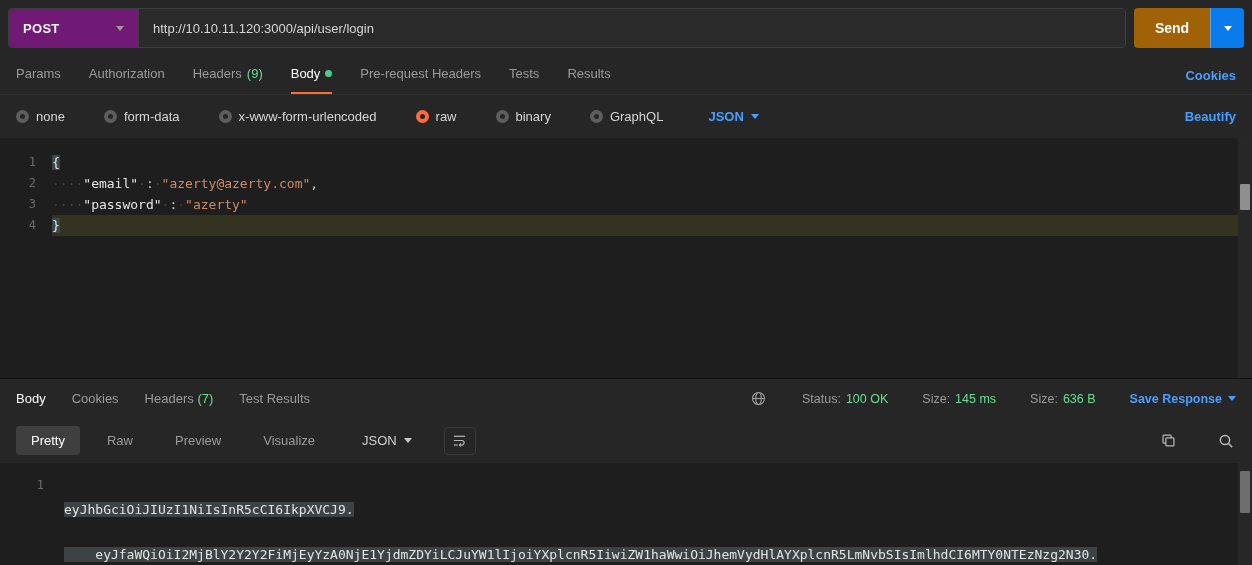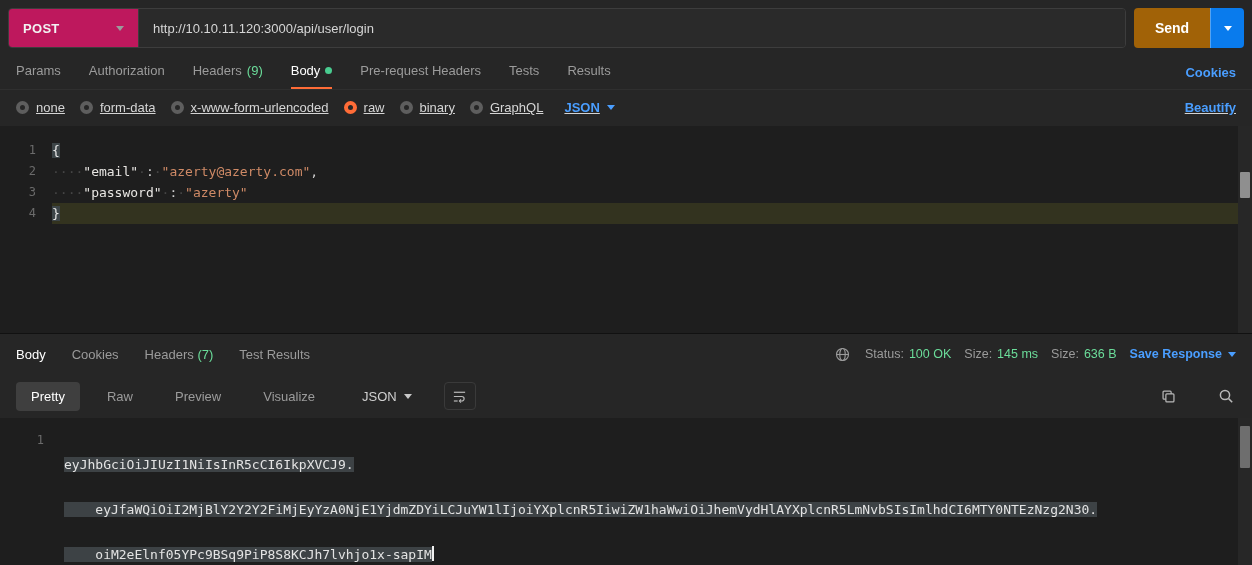--- a/index.html
+++ b/index.html
@@ -8,41 +8,41 @@
     width:1252px; height:565px; overflow:hidden;
     background:#262626; color:#d4d4d4;
     font-family:"Liberation Sans", sans-serif;
     font-size:13px;
   }
   .app { display:flex; flex-direction:column; width:1252px; height:565px; }
 
   
   .request-bar { height:56px; display:flex; align-items:center; padding:8px; gap:8px; background:#262626; }
   .url-group { flex:1; display:flex; height:40px; border:1px solid #3d3d3d; border-radius:4px; overflow:hidden; background:#2a2a2a; }
-  .method-select { width:130px; display:flex; align-items:center; justify-content:space-between; padding:0 14px; background:#be185d; border-right:1px solid #3d3d3d; cursor:pointer; }
+  .method-select { width:130px; display:flex; align-items:center; justify-content:space-between; padding:0 14px; background:#701a75; border-right:1px solid #3d3d3d; cursor:pointer; }
   .method-select .method { font-weight:700; color:#f2f2f2; letter-spacing:.3px; }
   .url-input { flex:1; background:#2a2a2a; border:none; outline:none; color:#d6d6d6; font-size:13px; padding:0 14px; font-family:"Liberation Sans", sans-serif; }
   .send-group { display:flex; height:40px; border-radius:4px; overflow:hidden; }
   .send-btn { width:76px; background:#a16207; color:#fff; border:none; font-weight:700; font-size:14px; cursor:pointer; font-family:"Liberation Sans", sans-serif; }
   .send-caret { width:34px; background:#097bed; border:none; border-left:1px solid rgba(255,255,255,.3); cursor:pointer; display:flex; align-items:center; justify-content:center; }
 
   .caret { display:inline-block; width:0; height:0; border-left:4px solid transparent; border-right:4px solid transparent; border-top:5px solid currentColor; }
   .c-gray { color:#9b9b9b; } .c-blue { color:#4a9eff; } .c-white { color:#fff; } .c-light { color:#c8c8c8; }
 
   
   .req-tabs { height:40px; display:flex; align-items:stretch; padding:0 16px; gap:28px; border-bottom:1px solid #2f2f2f; background:#262626; }
   .tab { display:flex; align-items:center; gap:5px; color:#9b9b9b; cursor:pointer; border-bottom:2px solid transparent; padding-bottom:1px; }
   .tab.active { color:#fff; border-bottom-color:#ff6c37; }
   .count { color:#6bdd9a; }
   .green-dot { width:7px; height:7px; border-radius:50%; background:#49cc90; display:inline-block; }
   .spacer { flex:1; }
   .link { color:#4a9eff; font-weight:700; text-decoration:none; cursor:pointer; display:flex; align-items:center; gap:6px; }
 
   
-  .body-type-row { height:44px; display:flex; align-items:center; padding:0 16px; gap:15px; background:#262626;text-decoration:underline; }
+  .body-type-row { height:44px; display:flex; align-items:center; padding:0 16px; gap:39px; background:#262626; }
   .radio-opt { display:flex; align-items:center; cursor:pointer; color:#d6d6d6; }
   .radio { width:13px; height:13px; border-radius:50%; border:4px solid #5e5e5e; background:transparent; display:inline-block; margin-right:7px; }
   .radio-opt.selected .radio { border-color:#ff6c37; }
   .lang-select { display:flex; align-items:center; gap:7px; color:#4a9eff; font-weight:700; cursor:pointer; margin-left:6px; }
 
   
   .editor { height:245px; background:#1e1e1e; position:relative; padding-top:14px; font-family:"DejaVu Sans Mono", monospace; font-size:13px; }
   .ed-row { display:flex; height:21px; line-height:21px; }
   .gutter { width:52px; flex:none; text-align:right; padding-right:16px; color:#6b6b6b; font-size:12px; }
   .code { flex:1; white-space:pre; }
@@ -56,21 +56,21 @@
   .vscroll { position:absolute; top:0; right:0; width:14px; height:100%; background:#272727; }
   .vthumb { position:absolute; right:2px; width:10px; background:#8f8f8f; border-radius:1px; cursor:pointer; }
   .ed-thumb { top:46px; height:26px; }
   .resp-thumb { top:8px; height:42px; background:#6e6e6e; }
 
   
   .response { flex:1; display:flex; flex-direction:column; border-top:1px solid #111; background:#262626; }
   .resp-header { height:40px; display:flex; align-items:center; padding:0 16px; gap:26px; }
   .resp-tab { color:#9b9b9b; cursor:pointer; }
   .resp-tab.active { color:#fff; }
-  .meta { display:flex; align-items:center; gap:13px; font-size:12.5px; }
+  .meta { display:flex; align-items:center; gap:34px; font-size:12.5px; }
   .meta .pair { display:flex; gap:5px; }
   .meta .lbl { color:#9b9b9b; }
   .meta .val { color:#6bdd9a; }
   .resp-toolbar { height:44px; display:flex; align-items:center; padding:0 16px; gap:12px; }
   .view-btn { padding:7px 15px; border:none; background:transparent; color:#9b9b9b; border-radius:4px; font-size:13px; cursor:pointer; font-family:"Liberation Sans", sans-serif; }
   .view-btn.active { background:#3f3f3f; color:#fff; }
   .resp-lang { display:flex; align-items:center; gap:7px; color:#d0d0d0; margin-left:12px; padding:6px 8px; cursor:pointer; }
   .icon-btn { width:32px; height:28px; display:flex; align-items:center; justify-content:center; background:transparent; border:1px solid #3a3a3a; border-radius:4px; margin-left:12px; cursor:pointer; }
   .plain-icon-btn { background:none; border:none; cursor:pointer; padding:2px; display:flex; align-items:center; }
   .resp-body { flex:1; position:relative; background:#1e1e1e; padding-top:12px; font-family:"DejaVu Sans Mono", monospace; font-size:13px; overflow:hidden; }
@@ -254,21 +254,20 @@
         </svg>
       </button>
     </div>
 
     <div class="resp-body">
       <div class="resp-row">
         <div class="resp-gutter">1</div>
         <div class="resp-lines">
           <div class="resp-line"><span class="sel">eyJhbGciOiJIUzI1NiIsInR5cCI6IkpXVCJ9.</span></div>
           <div class="resp-line"><span class="sel">    eyJfaWQiOiI2MjBlY2Y2Y2FiMjEyYzA0NjE1YjdmZDYiLCJuYW1lIjoiYXplcnR5IiwiZW1haWwiOiJhemVydHlAYXplcnR5LmNvbSIsImlhdCI6MTY0NTEzNzg2N30.</span></div>
-          <div class="resp-line"><span class="sel">    oiM2eElnf05YPc9BSq9PiP8S8KCJh7lvhjo1x-sapIM</span><span class="cursor"></span></div>
         </div>
       </div>
       <div class="vscroll">
         <div class="vthumb resp-thumb"></div>
       </div>
     </div>
 
   </div>
 </div>
 

